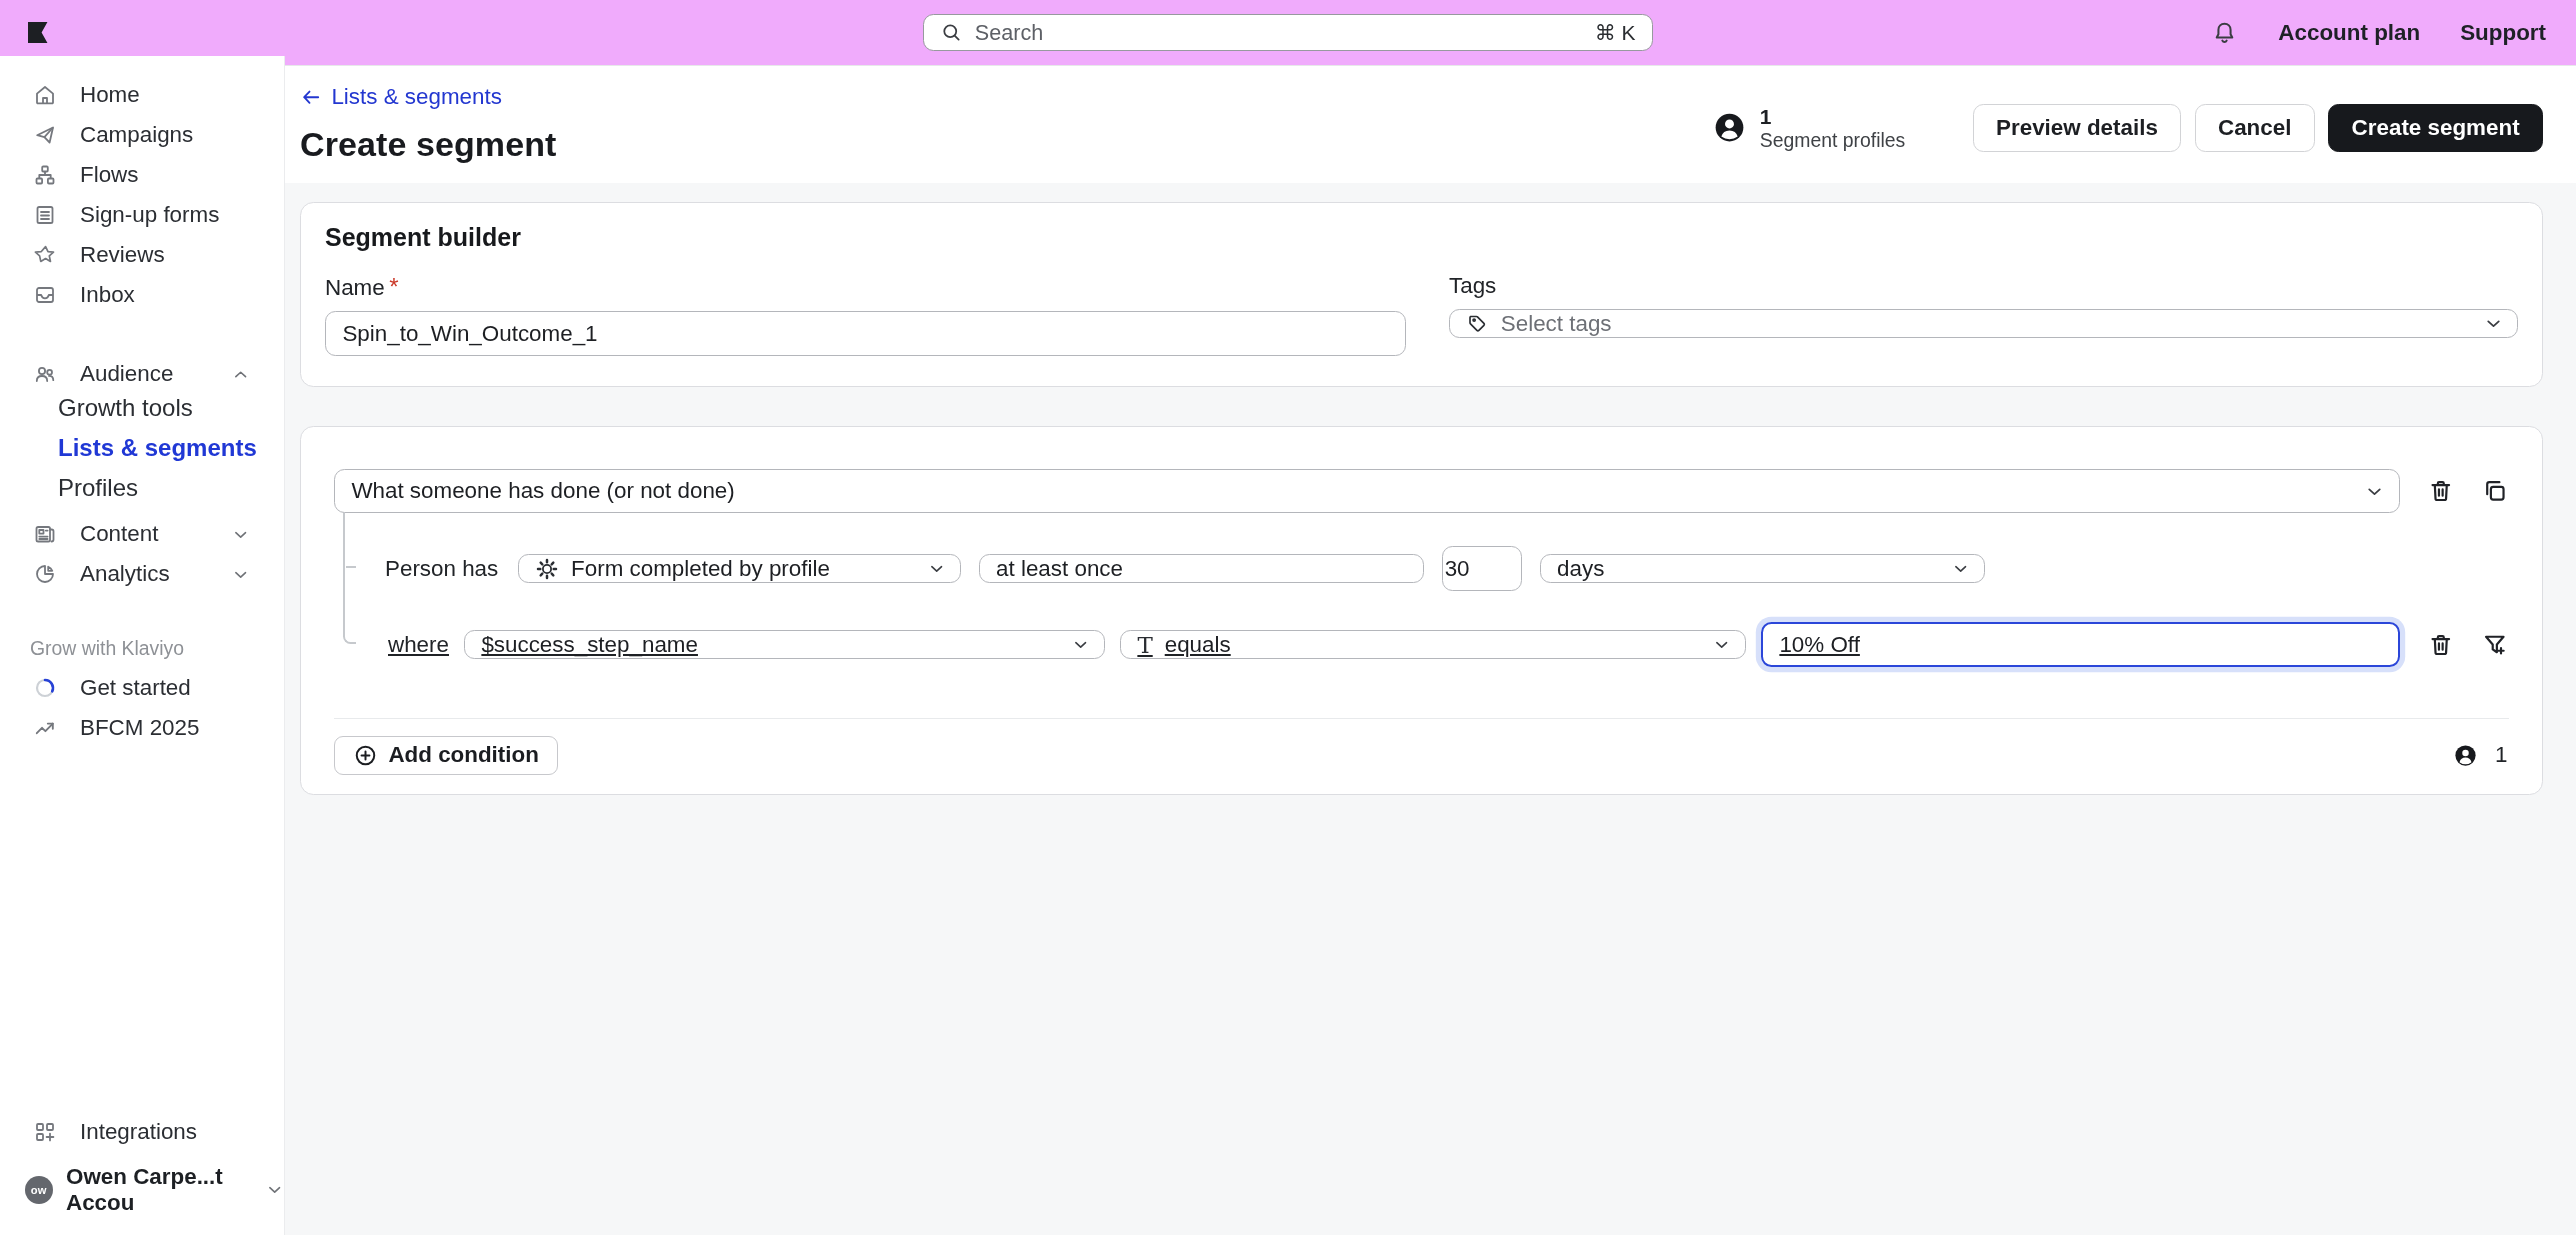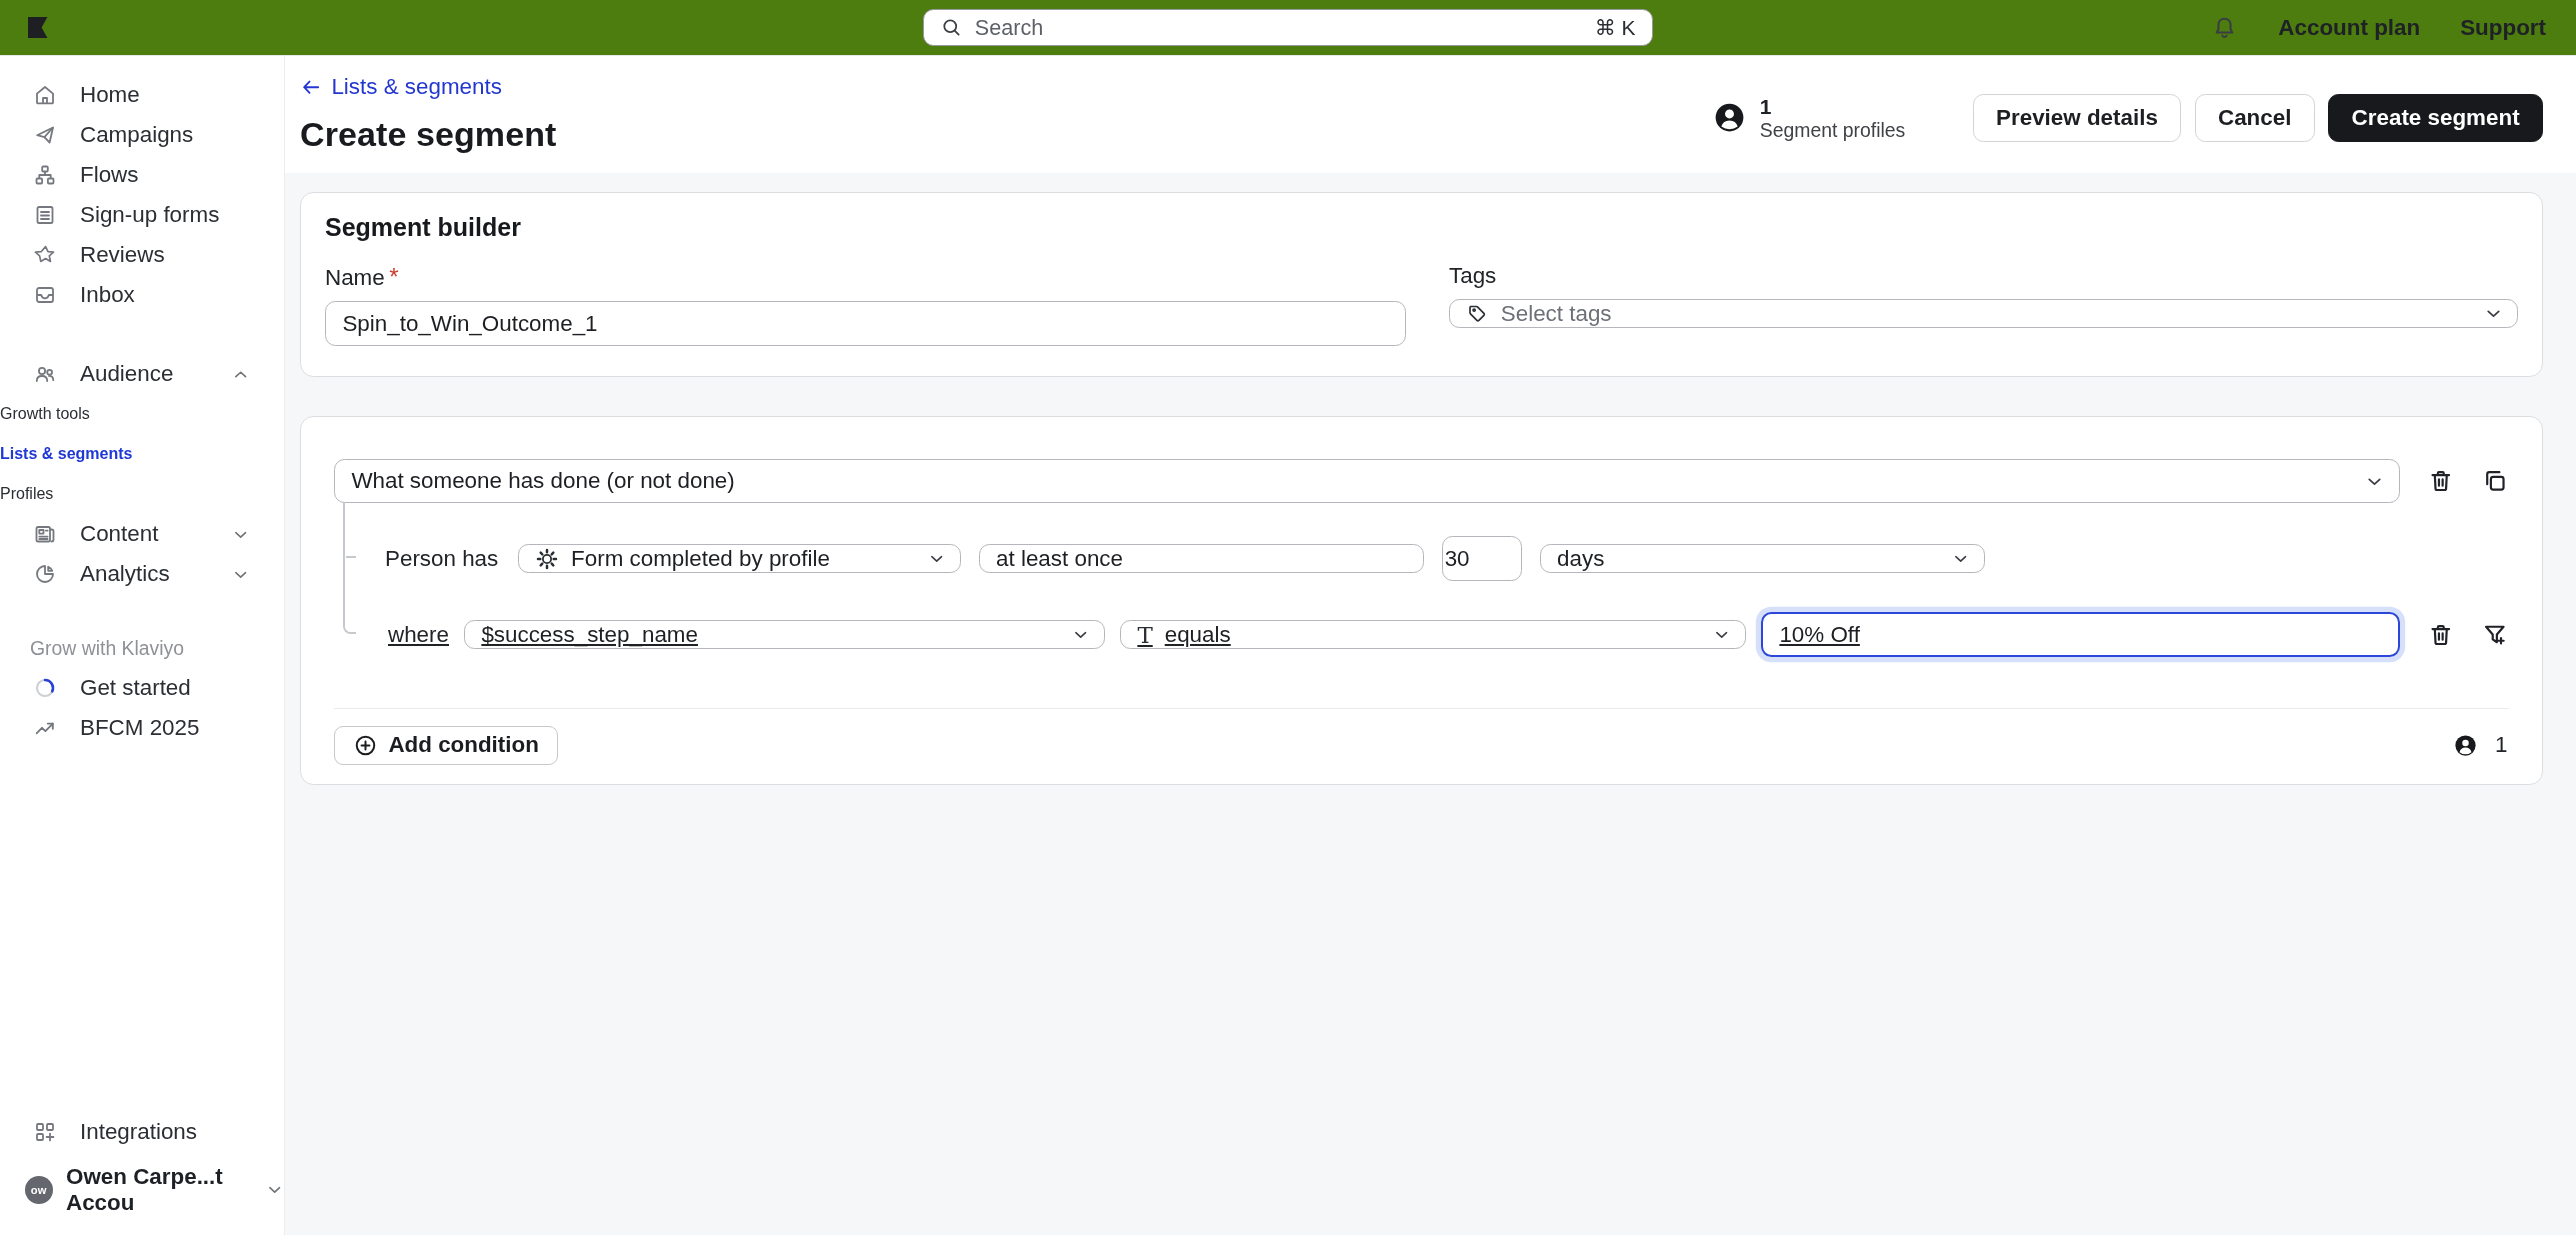--- a/index.html
+++ b/index.html
@@ -6,21 +6,21 @@
   html, body { width: 2576px; height: 1236px; overflow: hidden; }
   body {
     font-family: "Liberation Sans", "DejaVu Sans", sans-serif;
     color: #1f2226;
     background: #ffffff;
   }
   svg { display: block; }
 
   
   .topbar {
-    height: 56px; background: #4d7c0f; border-bottom: 1.5px solid #e7e8ea;
+    height: 66px; background: #f0abfc; border-bottom: 1.5px solid #e7e8ea;
     display: flex; align-items: center; position: relative;
   }
   .logo {
     width: 20px; height: 21.6px; background: #1d1f23; margin-left: 27.6px;
     clip-path: polygon(0 0, 100% 0, 70% 50%, 100% 100%, 0 100%);
   }
   .searchbox {
     position: absolute; left: 50%; transform: translateX(-50%);
     width: 730px; height: 37px; border: 1.5px solid #97999e; border-radius: 10.4px;
     display: flex; align-items: center; padding: 0 16.4px; gap: 12px; background: #fff;
@@ -43,22 +43,22 @@
     background: #fff; border-right: 1.5px solid #ebecee;
     display: flex; flex-direction: column; padding: 19.4px 0 19.4px 0;
   }
   .nav-item {
     height: 40px; display: flex; align-items: center; padding-left: 33px; gap: 23px;
     font-size: 22.4px; color: #2b2e33; cursor: pointer; white-space: nowrap;
   }
   .nav-item .nav-icon { color: #75787e; flex: none; }
   .nav-item .chev { margin-left: auto; margin-right: 34px; color: #6f7277; }
   .nav-sub {
-    height: 40px; display: flex; align-items: center; 
-    font-size: 16px; color: #2b2e33; cursor: pointer; white-space: nowrap;
+    height: 40px; display: flex; align-items: flex-start; padding-left: 58px;
+    font-size: 24px; color: #2b2e33; cursor: pointer; white-space: nowrap;
   }
   .nav-sub.active { color: #2038d5; font-weight: 700; }
   .section-gap { height: 39px; }
   .grow-label {
     margin: 43px 0 7.5px 0; padding-left: 30px; font-size: 19.4px; color: #8e9196;
   }
   .sidebar-spacer { flex: 1; }
   .account-row {
     margin-top: 12px; display: flex; align-items: center; padding-left: 24.6px; gap: 13.4px; cursor: pointer;
   }

